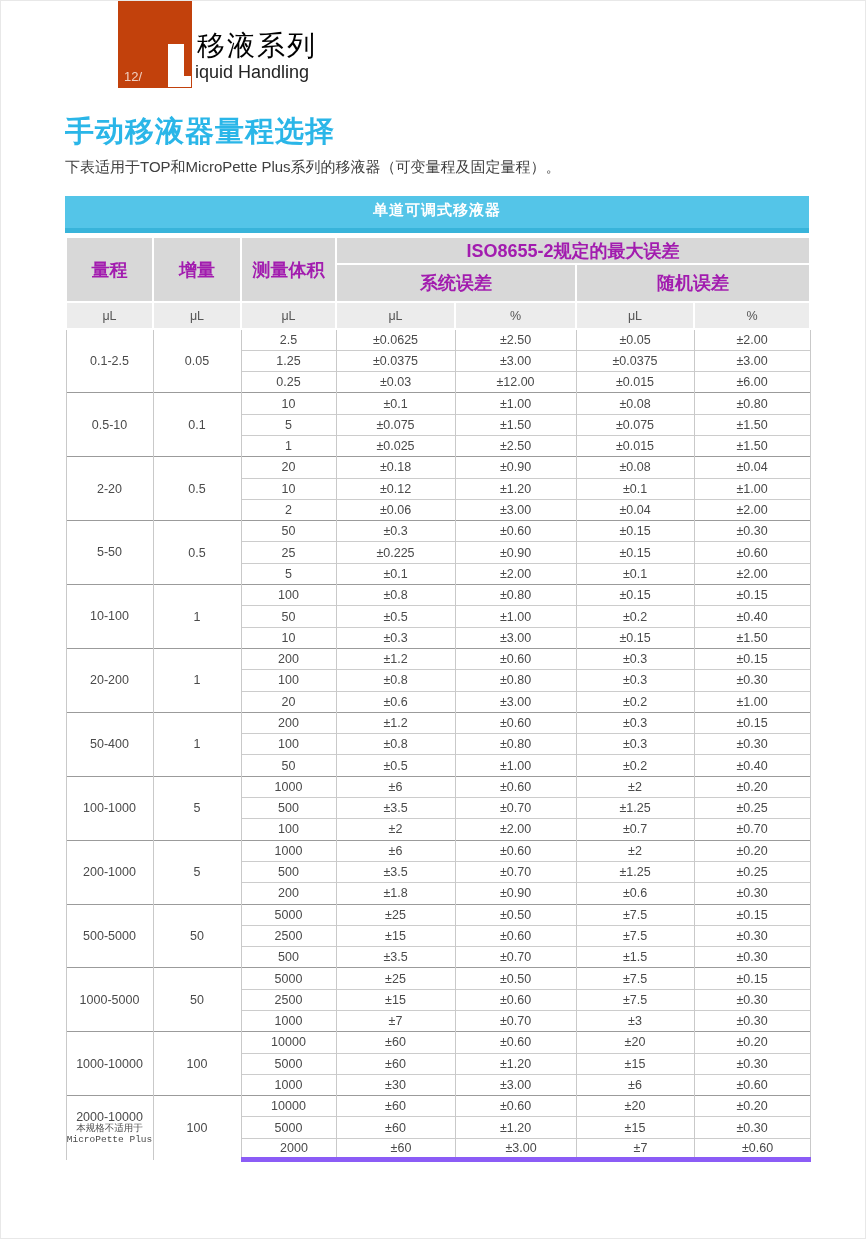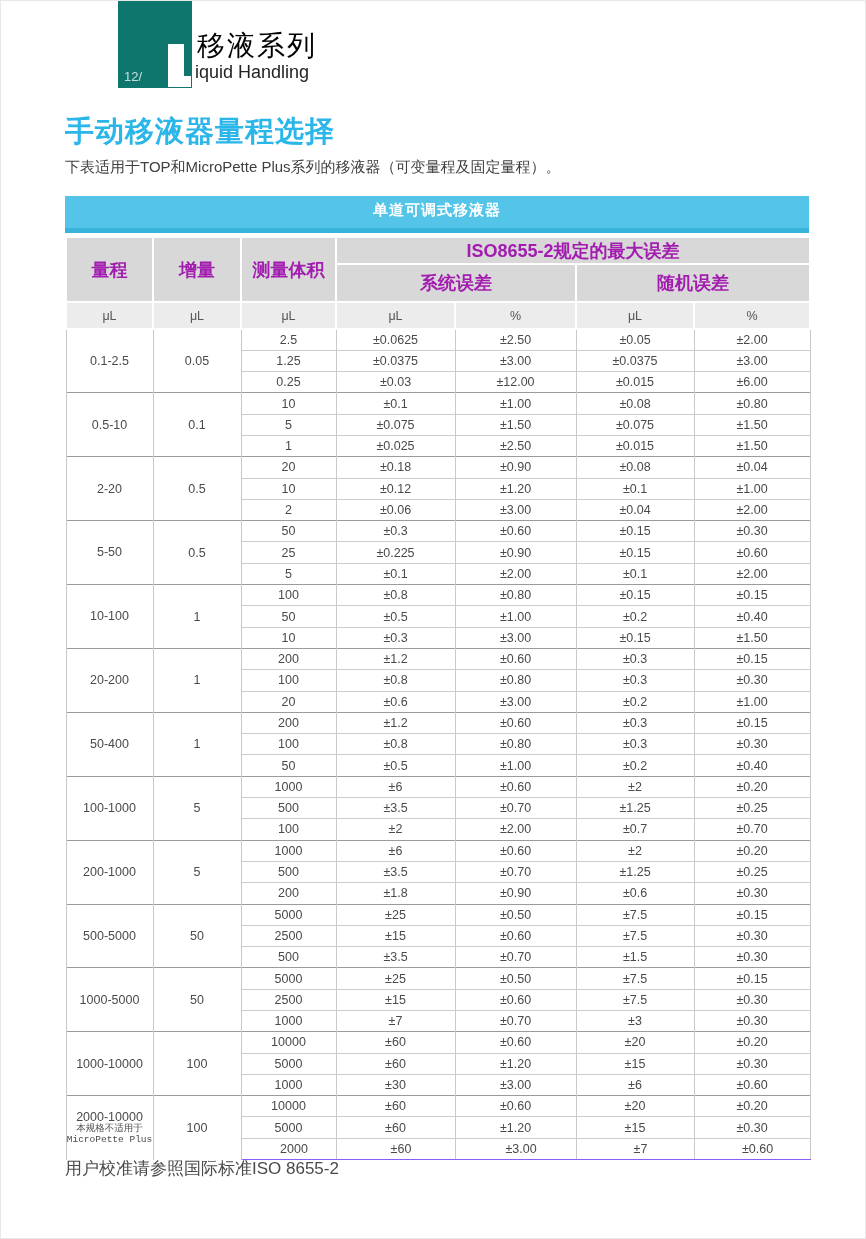--- a/index.html
+++ b/index.html
@@ -4,21 +4,21 @@
 <style>
   * { margin:0; padding:0; box-sizing:border-box; }
   html,body { background:#f4f4f4; }
   body { font-family:"Liberation Sans","DejaVu Sans",sans-serif; }
   .page {
     position:relative; width:866px; height:1239px; background:#ffffff;
     overflow:hidden; border:1px solid #e8e8e8;
   }
 
   
-  .logo-rect { position:absolute; left:117px; top:0; width:74px; height:87px; background:#0f766e; }
+  .logo-rect { position:absolute; left:117px; top:0; width:74px; height:87px; background:#c2410c; }
   .page-number { position:absolute; left:6px; bottom:4px; font-size:13px; color:rgba(255,255,255,0.75); }
   .logo-l { position:absolute; left:50px; top:43px; width:23px; height:43px;
             border-left:16px solid #ffffff; border-bottom:11px solid #ffffff; }
   .brand-cn { position:absolute; left:196px; top:26px; font-size:28px; font-weight:normal; color:#000000; letter-spacing:2px; }
   .brand-en { position:absolute; left:194px; top:61px; font-size:18px; color:#222222; }
 
   
   .page-title { position:absolute; left:64px; top:111px; font-size:29px; font-weight:bold; color:#2AB6E8; letter-spacing:1px; }
   .page-subtitle { position:absolute; left:64px; top:157px; font-size:15px; color:#3f3f3f; }
 
@@ -34,21 +34,21 @@
   thead tr.h1 { height:27px; }
   thead tr.h2 { height:38px; }
   thead tr.units { height:27px; }
   thead tr.units td { background:#ececec; font-size:12.5px; font-weight:normal; color:#555555; }
 
   tbody td { text-align:center; vertical-align:middle; height:21.3px; padding:0;
              font-size:12.5px; color:#4a4a4a;
              border-left:1px solid #c9c9c9; border-right:1px solid #c9c9c9; }
   tbody tr.group-start td { border-top:1px solid #9b9b9b; }
   tbody tr.inner td { border-top:1px solid #cccccc; }
-  tbody tr:last-child td { border-bottom:1px solid #8b5cf6;padding-left:11px; }
+  tbody tr:last-child td { border-bottom:5px solid #8b5cf6;padding-left:11px; }
   td.range-cell { font-size:12.5px; line-height:1.15; }
   td.range-cell .note { font-size:9.5px; color:#4a4a4a;font-family:Liberation Mono, monospace; }
 
   
   .footer-note { position:absolute; left:64px; top:1156px; font-size:17px; color:#4a4a4a; }
 </style>
 </head>
 <body>
 
 <div class="page">
@@ -422,15 +422,14 @@
             <td>2000</td>
             <td>±60</td>
             <td>±3.00</td>
             <td>±7</td>
             <td>±0.60</td>
           </tr>
         </tbody>
     </table>
   </div>
 
-  <div class="footer-note">用户校准请参照国际标准ISO 8655-2</div>
 
 </div>
 
 </body></html>

